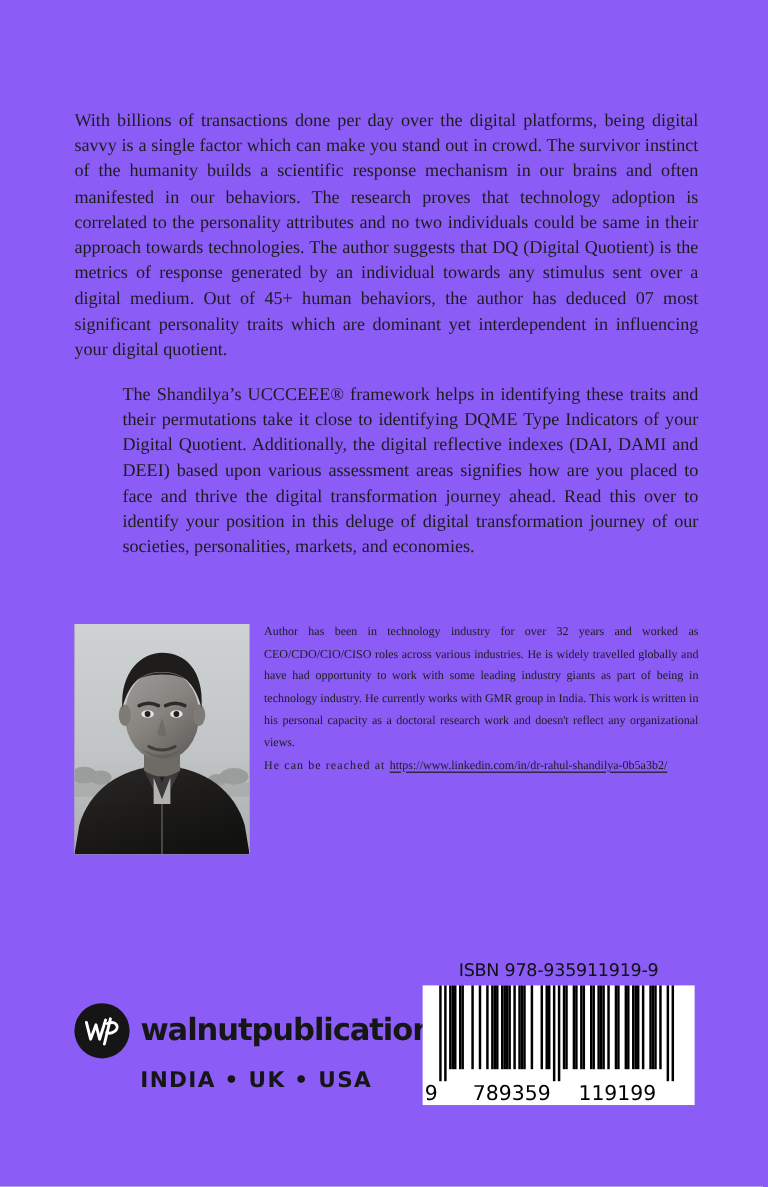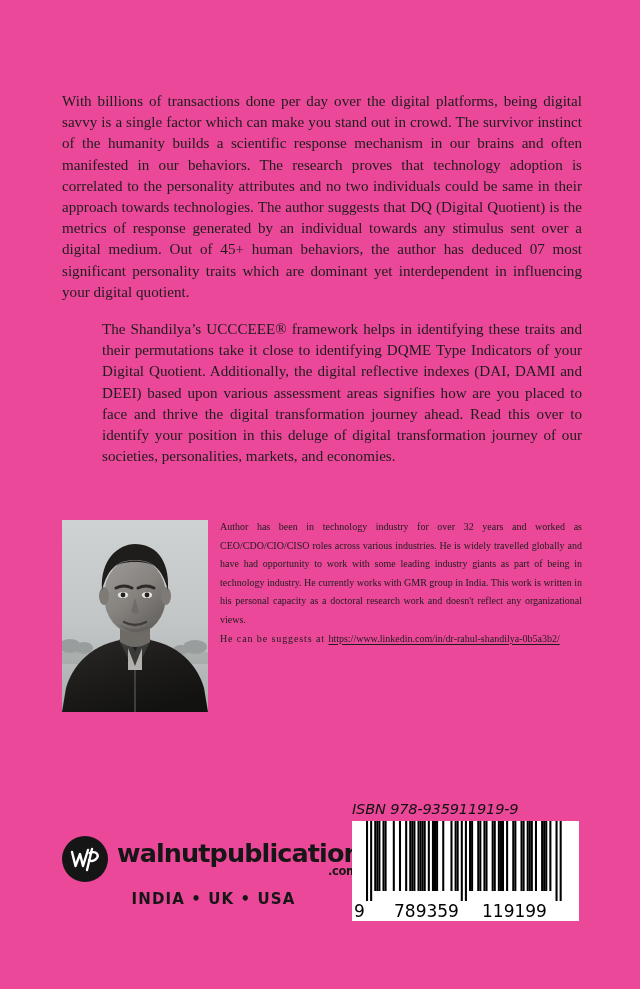--- a/index.html
+++ b/index.html
@@ -13,21 +13,21 @@
     position: relative;
     overflow: hidden;
     font-family: "Liberation Serif", "DejaVu Serif", serif;
     color: #1a1a1a;
     -webkit-font-smoothing: antialiased;
   }
 
   .page {
     position: absolute;
     inset: 0;
-    background: #ec4899;
+    background: #8b5cf6;
   }
 
   
   .blurb {
     position: absolute;
     left: 62px;
     top: 91px;
     width: 520px;
   }
   .blurb p {
@@ -142,41 +142,40 @@
     letter-spacing: -0.3px;
     color: #161616;
     margin-top: -1px;
     padding-right: 3px;
   }
   .logo-countries {
     margin-top: 8px;
     text-align: center;
     font-family: "DejaVu Sans", "Liberation Sans", sans-serif;
     font-weight: 700;
-    font-size: 15px;
+    font-size: 18px;
     letter-spacing: 1.1px;
     color: #161616;
     padding-left: 48px;
   }
 
   
   .barcode-block {
     position: absolute;
     left: 352px;
     top: 800px;
     width: 227px;
   }
   .isbn-text {
     font-family: "DejaVu Sans", "Liberation Sans", sans-serif;
     font-size: 14.6px;
     letter-spacing: -0.2px;
     color: #111111;
-    text-align: left;
+    text-align: center;
     margin-bottom: 4px;
-    font-style: italic;
   }
   .barcode-svg {
     display: block;
     width: 227px;
     height: 100px;
   }
 </style>
 </head>
 <body>
 
@@ -247,39 +246,38 @@
         <path d="M73 78 L 69 92 Q 73 95 77 92 Z" fill="#6d6965" opacity="0.85"></path>
 
         <path d="M62 102 Q 73 108 84 102" stroke="#3f3c39" stroke-width="2.4" fill="none" stroke-linecap="round"></path>
 
         <path d="M56 104 Q 73 120 90 104 Q 73 114 56 104 Z" fill="#575451" opacity="0.5"></path>
       </svg>
     </div>
 
     <div class="author-bio">
       <p>Author has been in technology industry for over 32 years and worked as CEO/CDO/CIO/CISO roles across various industries. He is widely travelled globally and have had opportunity to work with some leading industry giants as part of being in technology industry. He currently works with GMR group in India. This work is written in his personal capacity as a doctoral research work and doesn't reflect any organizational views.</p>
-      <p class="contact"><span class="contact-lead">He can be suggests at </span><span class="linkedin-link">https://www.linkedin.com/in/dr-rahul-shandilya-0b5a3b2/</span></p>
+      <p class="contact"><span class="contact-lead">He can be reached at </span><span class="linkedin-link">https://www.linkedin.com/in/dr-rahul-shandilya-0b5a3b2/</span></p>
     </div>
 
   </div>
 
   <div class="publisher">
     <div class="logo-row">
       <div class="logo-mark">
         <svg width="34" height="30" viewBox="0 0 34 30" xmlns="http://www.w3.org/2000/svg" aria-hidden="true">
           <g fill="none" stroke="#ffffff" stroke-width="2.4" stroke-linecap="round" stroke-linejoin="round">
             <path d="M4 8 L 7.5 22 L 12 10 L 15 22 L 20 6"></path>
             <path d="M19 26 L 24 5"></path>
             <path d="M21.5 9 C 29 6 32 12 27.5 15.5 C 25 17.4 22.3 17 21 16.2"></path>
           </g>
         </svg>
       </div>
       <div class="logo-word">
         <span class="logo-name">walnutpublication</span>
-        <span class="logo-dotcom">.com</span>
       </div>
     </div>
     <div class="logo-countries">INDIA  •  UK  •  USA</div>
   </div>
 
   <div class="barcode-block">
     <div class="isbn-text">ISBN 978-935911919-9</div>
     <svg class="barcode-svg" viewBox="0 0 227 100" xmlns="http://www.w3.org/2000/svg" aria-hidden="true">
       <rect x="0" y="0" width="227" height="100" fill="#ffffff"></rect>
       <g id="bars" fill="#000000">

